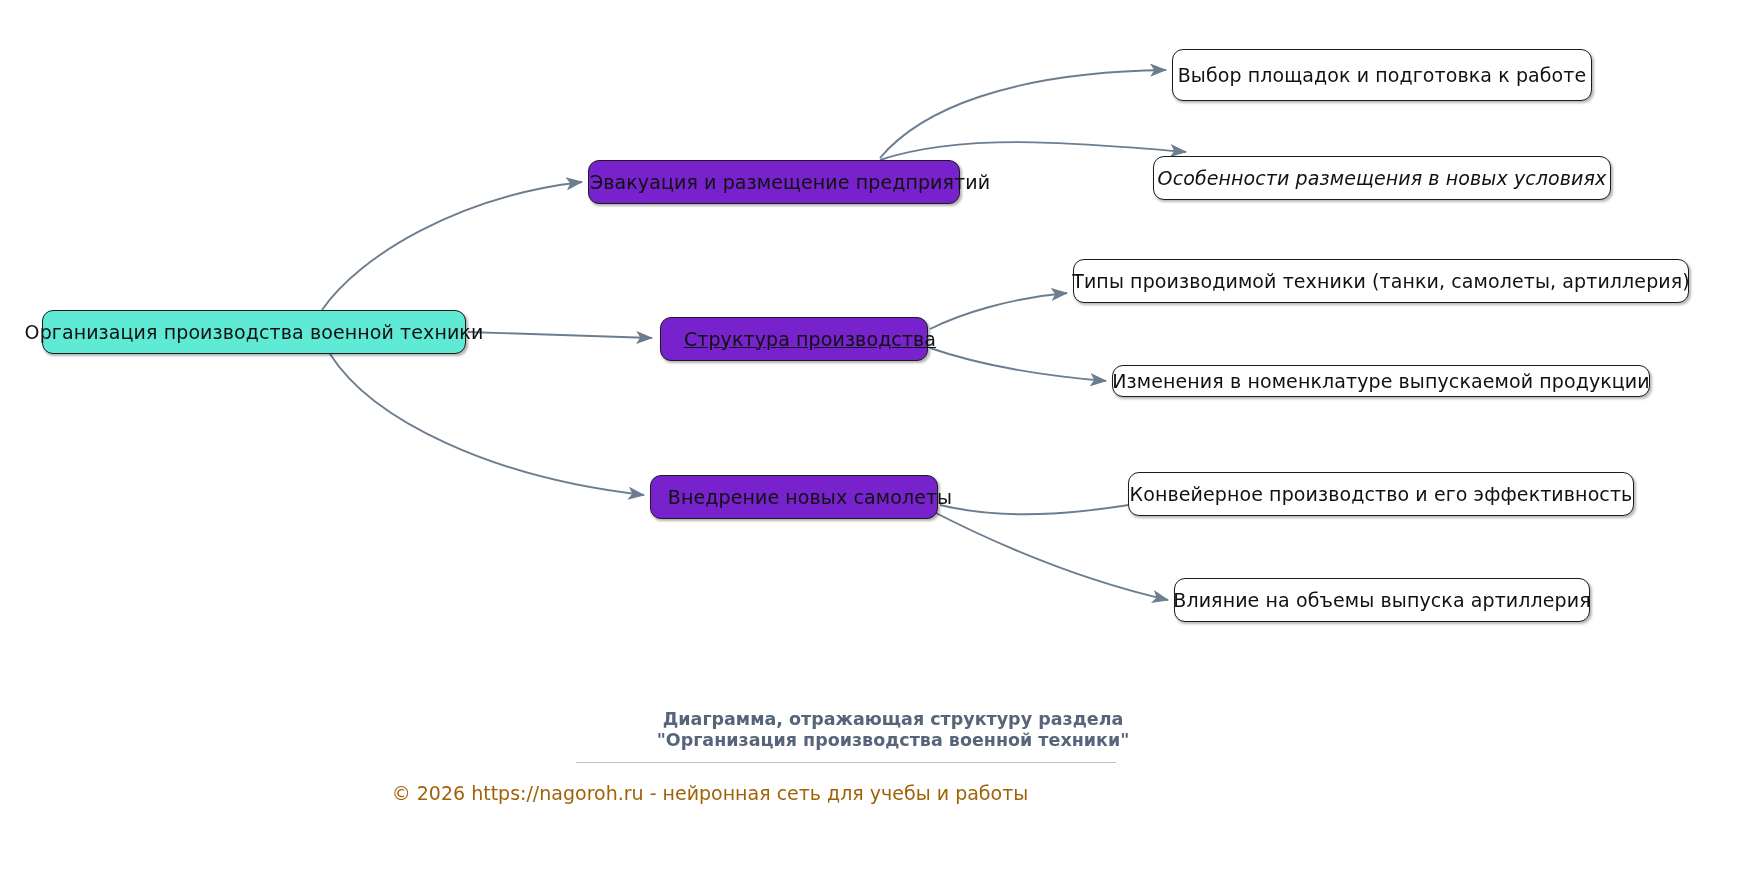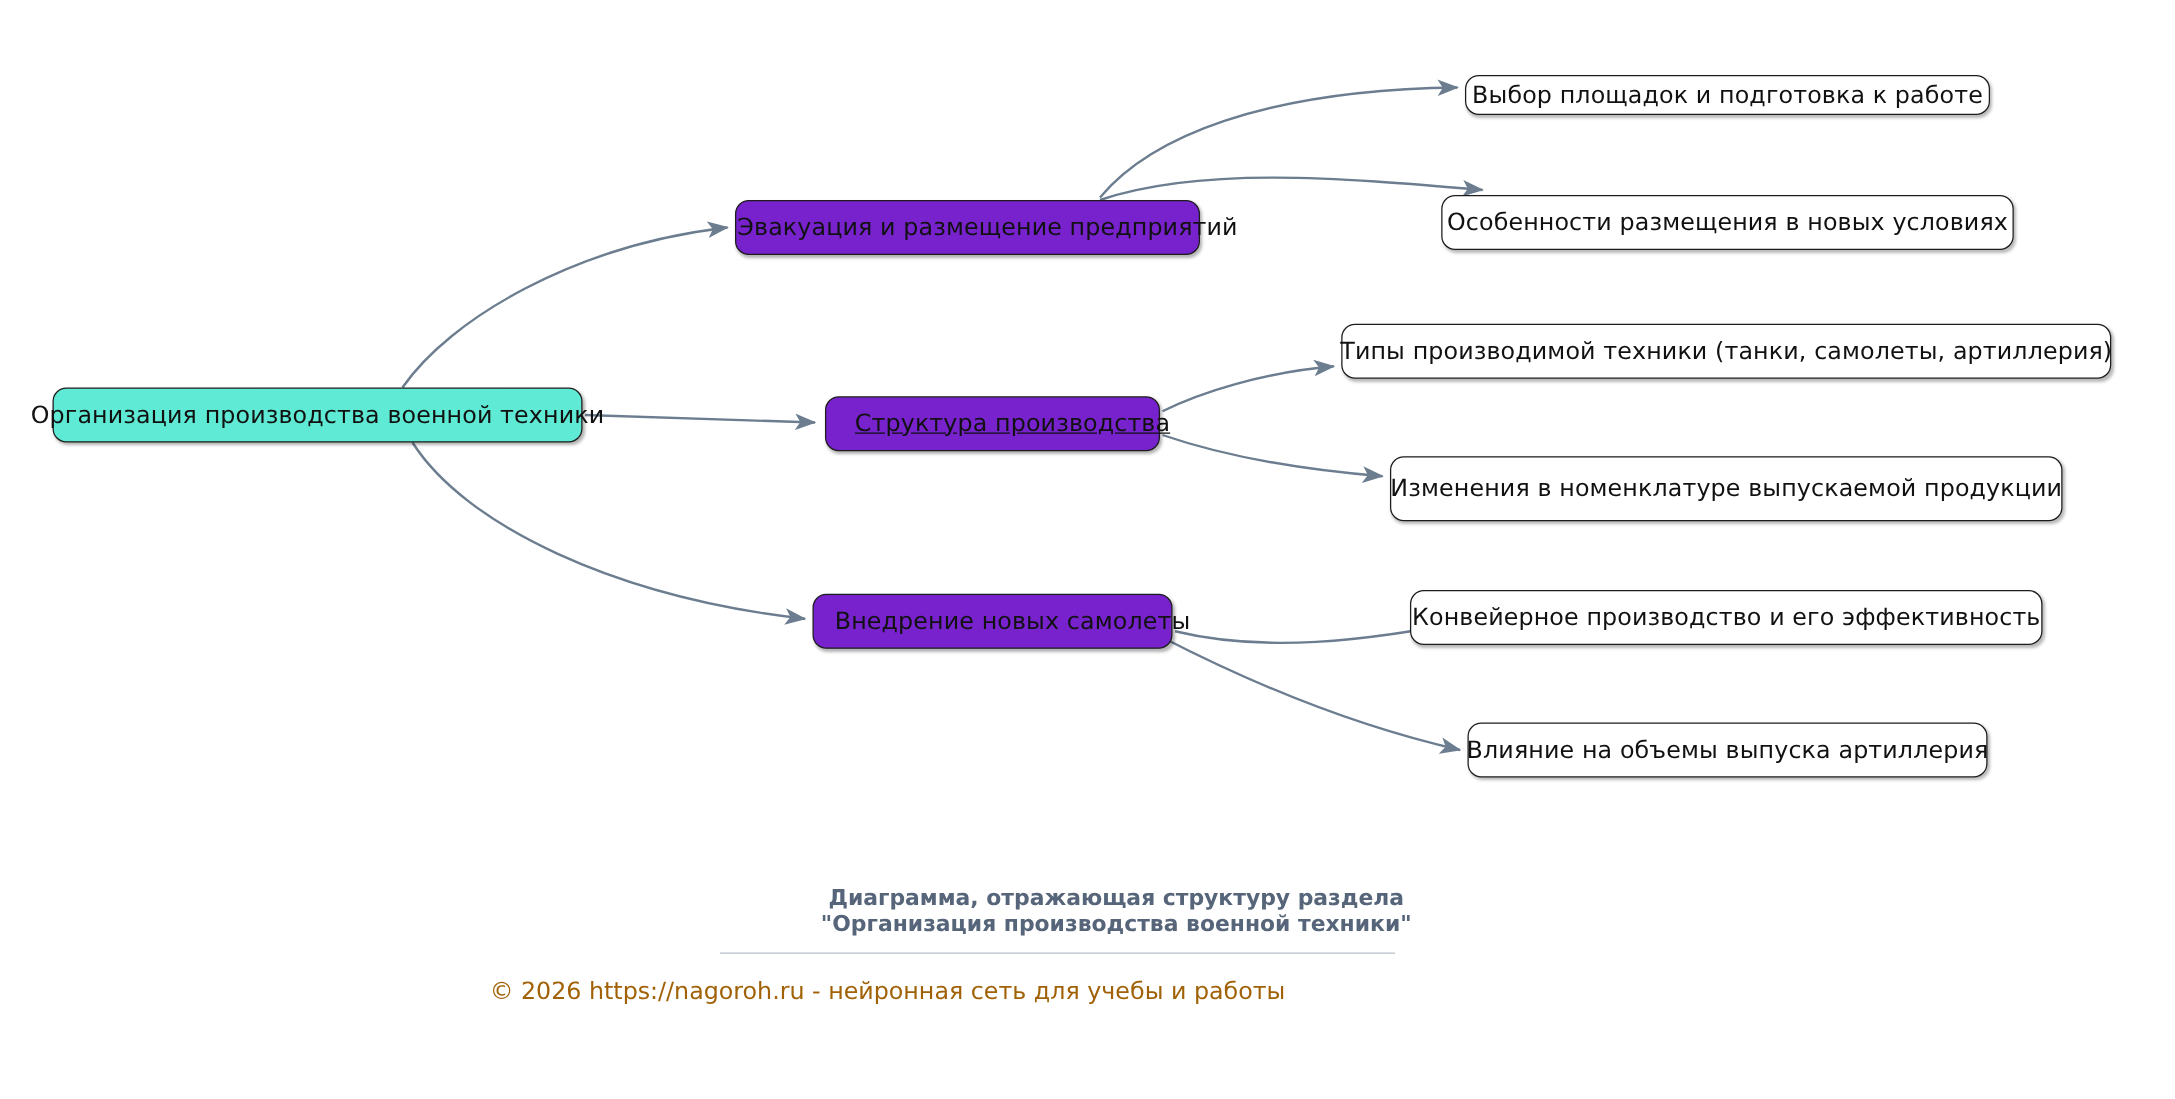--- a/index.html
+++ b/index.html
@@ -125,33 +125,33 @@
   </div>
 
   <div class="node node-branch" style="left:660px; top:317px; width:268px; height:44px;text-decoration:underline;">
     <span class="node-label">Структура производства</span>
   </div>
 
   <div class="node node-branch" style="left:650px; top:475px; width:288px; height:44px;">
     <span class="node-label">Внедрение новых самолеты</span>
   </div>
 
-  <div class="node node-leaf" style="left:1172px; top:60px; width:420px; height:32px;">
+  <div class="node node-leaf" style="left:1172px; top:49px; width:420px; height:52px;">
     <span class="node-label">Выбор площадок и подготовка к работе</span>
   </div>
 
-  <div class="node node-leaf" style="left:1153px; top:156px; width:458px; height:44px;">
+  <div class="node node-leaf" style="left:1153px; top:156px; width:458px; height:44px;font-style:italic;">
     <span class="node-label">Особенности размещения в новых условиях</span>
   </div>
 
   <div class="node node-leaf" style="left:1073px; top:259px; width:616px; height:44px;">
     <span class="node-label">Типы производимой техники (танки, самолеты, артиллерия)</span>
   </div>
 
-  <div class="node node-leaf" style="left:1112px; top:365px; width:538px; height:52px;">
+  <div class="node node-leaf" style="left:1112px; top:365px; width:538px; height:32px;">
     <span class="node-label">Изменения в номенклатуре выпускаемой продукции</span>
   </div>
 
   <div class="node node-leaf" style="left:1128px; top:472px; width:506px; height:44px;">
     <span class="node-label">Конвейерное производство и его эффективность</span>
   </div>
 
   <div class="node node-leaf" style="left:1174px; top:578px; width:416px; height:44px;">
     <span class="node-label">Влияние на объемы выпуска артиллерия</span>
   </div>

